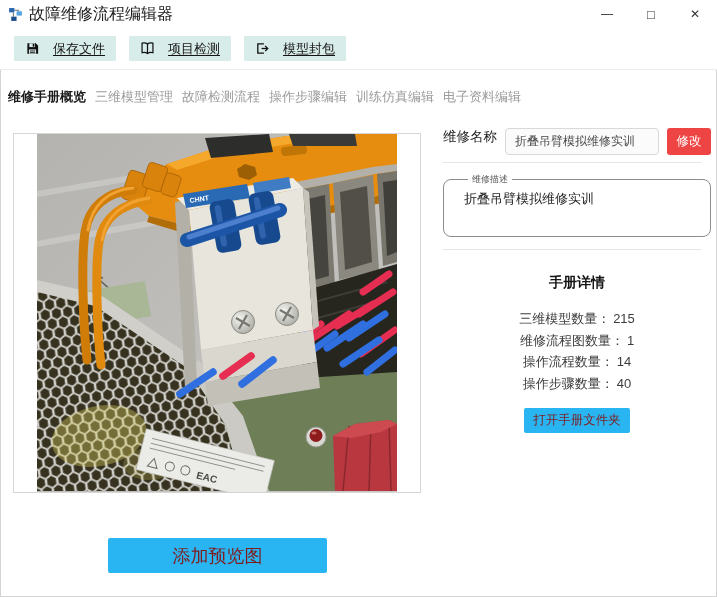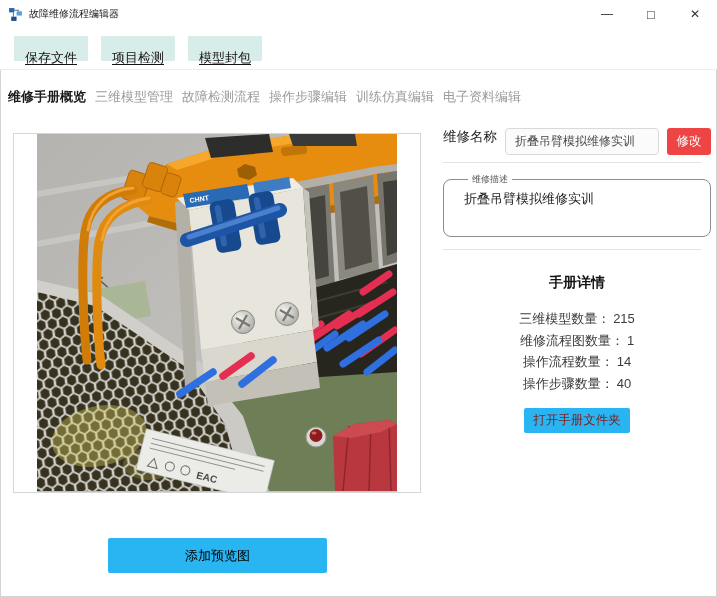--- a/index.html
+++ b/index.html
@@ -7,47 +7,47 @@
     width:717px;height:597px;position:relative;overflow:hidden;
     background:#ffffff;
     font-family:"Liberation Sans","DejaVu Sans",sans-serif;
     -webkit-font-smoothing:antialiased;
   }
   .window-frame{position:absolute;inset:0;border:1px solid #d4d4d4;box-sizing:border-box;pointer-events:none;}
 
   
   .titlebar{position:absolute;left:0;top:0;right:0;height:28px;display:flex;align-items:center;background:#fff;}
   .app-icon{width:15px;height:15px;margin-left:8px;flex:0 0 auto;}
-  .title-text{font-size:10px;color:#1a1a1a;margin-left:6px;white-space:nowrap;text-align:right;}
+  .title-text{font-size:16px;color:#1a1a1a;margin-left:6px;white-space:nowrap;text-align:right;}
   .win-controls{margin-left:auto;display:flex;height:100%;}
   .win-btn{width:44px;height:28px;display:flex;align-items:center;justify-content:center;color:#333;font-size:12px;cursor:default;}
   .win-btn.max{font-size:13px;}
 
   
   .toolbar{position:absolute;left:0;top:28px;right:0;height:42px;border-bottom:1px solid #ececec;
     display:flex;align-items:flex-start;padding:8px 0 0 14px;box-sizing:border-box;gap:13px;background:#fff;}
   .tb-btn{display:inline-flex;align-items:center;gap:13px;background:#d8ece9;border:none;height:25px;
     padding:0 11px;font-size:13px;color:#151515;border-radius:1px;cursor:default;
-    font-family:"Liberation Sans","DejaVu Sans",sans-serif;flex-direction:column;}
+    font-family:"Liberation Sans","DejaVu Sans",sans-serif;}
   .tb-btn .lbl{text-decoration:underline;text-underline-offset:2px;}
   .tb-btn svg{display:block;}
 
   
   .tabbar{position:absolute;left:8px;top:88px;display:flex;gap:9px;font-size:13px;}
   .tab{color:#9b9b9b;white-space:nowrap;cursor:default;}
   .tab.active{color:#1c1c1c;font-weight:bold;}
 
   
   .image-panel{position:absolute;left:13px;top:133px;width:406px;height:358px;border:1px solid #d6d6d6;
     background:#fff;display:flex;justify-content:center;overflow:hidden;box-sizing:content-box;}
   .scene{width:360px;height:358px;display:block;}
 
   
   .add-preview-btn{position:absolute;left:108px;top:538px;width:219px;height:35px;background:#29b5f2;
-    color:#000000;border:none;font-size:13px;border-radius:2px;cursor:default;
+    color:#7f1d1d;border:none;font-size:18px;border-radius:2px;cursor:default;
     font-family:"Liberation Sans","DejaVu Sans",sans-serif;}
 
   
   .right-panel{position:absolute;left:443px;top:128px;width:268px;}
   .name-row{display:flex;align-items:flex-start;height:27px;}
   .name-label{font-size:13.5px;color:#222;margin-right:8px;white-space:nowrap;}
   .name-input{flex:1;min-width:0;height:25px;border:1px solid #d9d9d9;border-radius:4px;padding:0 9px;
     font-size:12px;color:#4a4a4a;background:#fbfbfb;outline:none;
     font-family:"Liberation Sans","DejaVu Sans",sans-serif;}
   .modify-btn{margin-left:8px;width:44px;height:27px;background:#ef4444;color:#fff;border:none;

